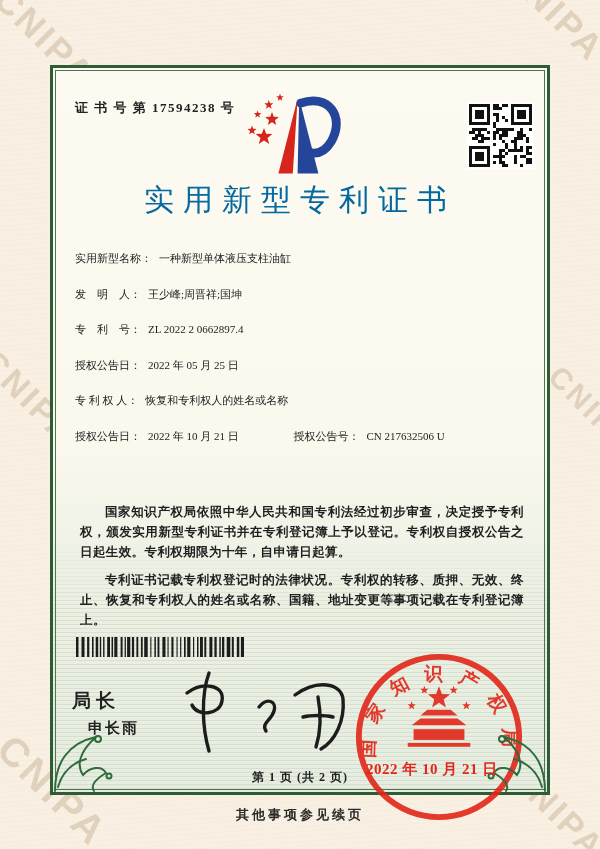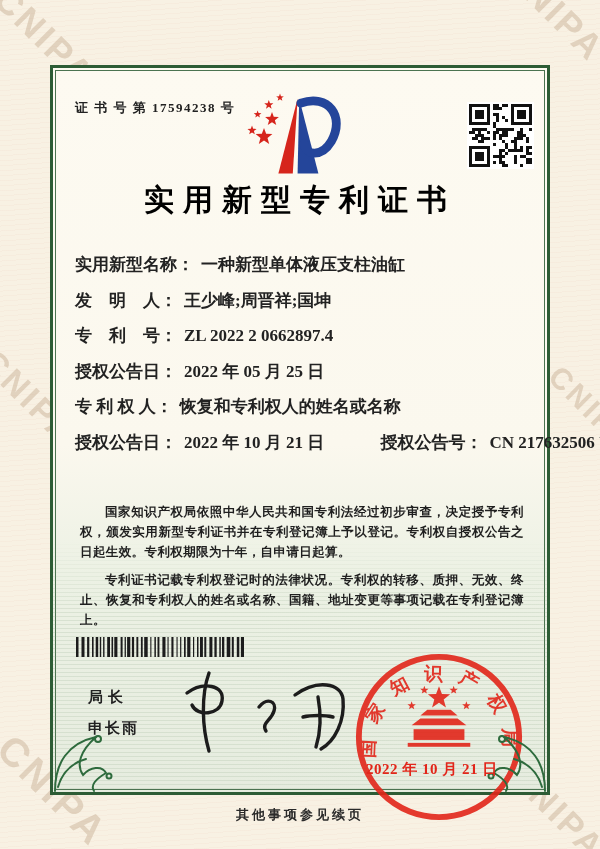--- a/index.html
+++ b/index.html
@@ -30,33 +30,33 @@
     position:absolute;left:53px;top:540px;width:494px;height:252px;pointer-events:none;
     background:repeating-linear-gradient(180deg, rgba(125,158,122,.17) 0 1px, transparent 1px 4px);
     -webkit-mask-image:linear-gradient(180deg,transparent 0,#000 70px);
             mask-image:linear-gradient(180deg,transparent 0,#000 70px);
   }
   .cert-no{position:absolute;left:75px;top:99px;font-size:13px;font-weight:700;letter-spacing:1.5px;}
   .logo{position:absolute;left:235px;top:92px;width:130px;height:88px;}
   .qr{position:absolute;left:467px;top:102px;width:63px;height:63px;background:#fff;padding:2px;}
   .title{
     position:absolute;left:50px;top:180px;width:500px;text-align:center;
-    font-size:30px;font-weight:700;letter-spacing:9px;color:#000000;
-  }
-  .fields{position:absolute;left:75px;top:247px;width:462px;font-size:17px;font-weight:700;}
+    font-size:30px;font-weight:400;letter-spacing:9px;color:#0369a1;
+  }
+  .fields{position:absolute;left:75px;top:241px;width:462px;font-size:11px;font-weight:400;}
   .fields .row{height:35.5px;line-height:35.5px;white-space:nowrap;}
   .fields .val{padding-left:7px;}
   .grant-group2{margin-left:52px;}
   .body-text{
     position:absolute;left:72px;top:494px;width:460px;
     font-size:12.5px;line-height:20px;font-weight:600;text-align:justify;letter-spacing:.4px;color:#1f1f1f;
   }
   .body-text p{margin:8px;text-indent:2em;}
   .barcode{position:absolute;left:76px;top:637px;width:168px;height:20px;}
-  .director-title{position:absolute;left:88px;top:688px;font-size:15px;font-weight:700;letter-spacing:5px;}
+  .director-title{position:absolute;left:72px;top:688px;font-size:19px;font-weight:700;letter-spacing:5px;}
   .director-name{position:absolute;left:88px;top:719px;font-size:15px;font-weight:700;letter-spacing:2px;}
   .signature{position:absolute;left:175px;top:665px;width:185px;height:90px;}
   .seal{position:absolute;left:353px;top:651px;width:172px;height:172px;opacity:.9;}
   .seal-date{
     position:absolute;left:366px;top:760px;width:190px;font-size:15px;font-weight:700;
     color:#e2261a;letter-spacing:.5px;white-space:nowrap;z-index:6;
   }
   .page-no{position:absolute;left:50px;top:769px;width:500px;text-align:center;font-size:12px;font-weight:600;letter-spacing:1px;}
   .note{position:absolute;left:0;top:806px;width:600px;text-align:center;font-size:13px;font-weight:700;letter-spacing:3px;color:#2a2a2a;}
   .flourish{position:absolute;width:72px;height:64px;z-index:2;}
@@ -338,15 +338,16 @@
       </g>
     <g fill="#e2261a">
       <path d="M60,76 H116 L107,69 H69 Z"></path>
       <path d="M69,66 H107 L100,60 H76 Z"></path>
       <rect x="62" y="80" width="52" height="11"></rect>
       <rect x="56" y="94" width="64" height="4"></rect>
     </g>
   </svg>
   <div class="seal-date">2022 年 10 月 21 日</div>
 
+  <div class="page-no">第 1 页 (共 2 页)</div>
   <div class="note">其他事项参见续页</div>
 
 </div>
 
 </body></html>

